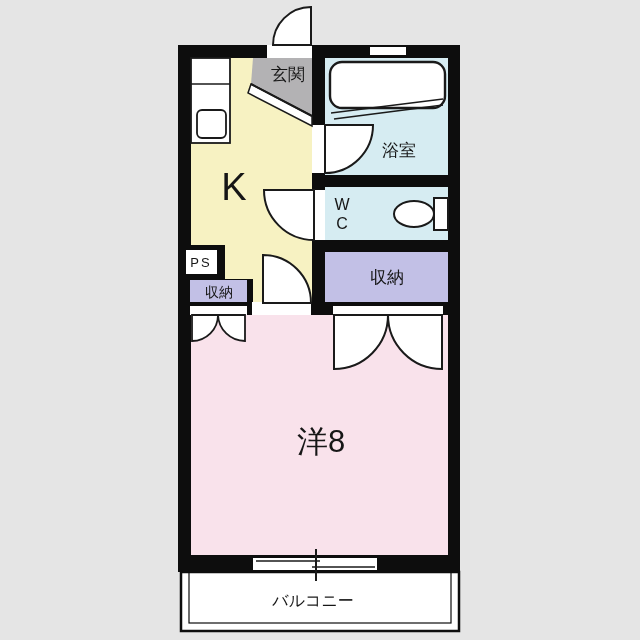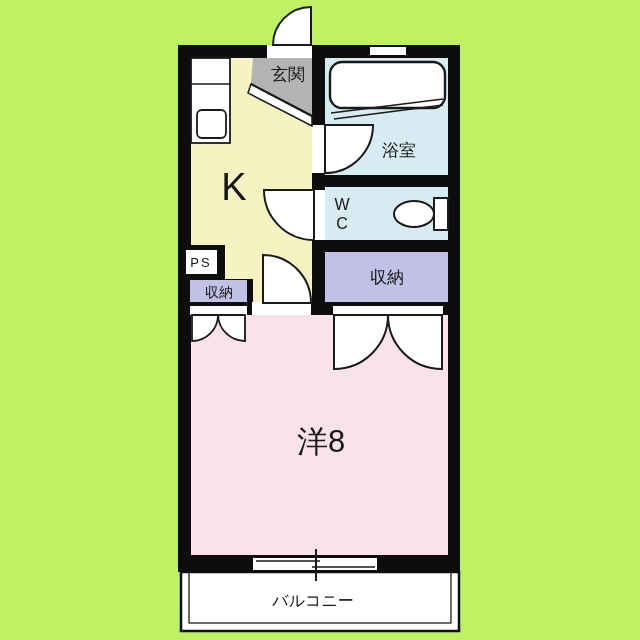--- a/index.html
+++ b/index.html
@@ -1,17 +1,17 @@
 <!DOCTYPE html>
 <html><head>
 <meta charset="utf-8">
 <style>
   html,body{margin:0;padding:0;background:#ffffff;}
   body{width:640px;height:640px;font-family:"Liberation Sans","DejaVu Sans",sans-serif;}
-  #plan-wrap{position:relative;width:640px;height:640px;background:#bef264;overflow:hidden;}
+  #plan-wrap{position:relative;width:640px;height:640px;background:#e5e5e5;overflow:hidden;}
   svg{display:block;}
   text{font-family:"Liberation Sans","DejaVu Sans",sans-serif;fill:#161616;}
   .room-label{font-weight:500;}
 </style>
 </head>
 <body>
 
 <div id="plan-wrap">
 <svg width="640" height="640" viewBox="0 0 640 640">
 

